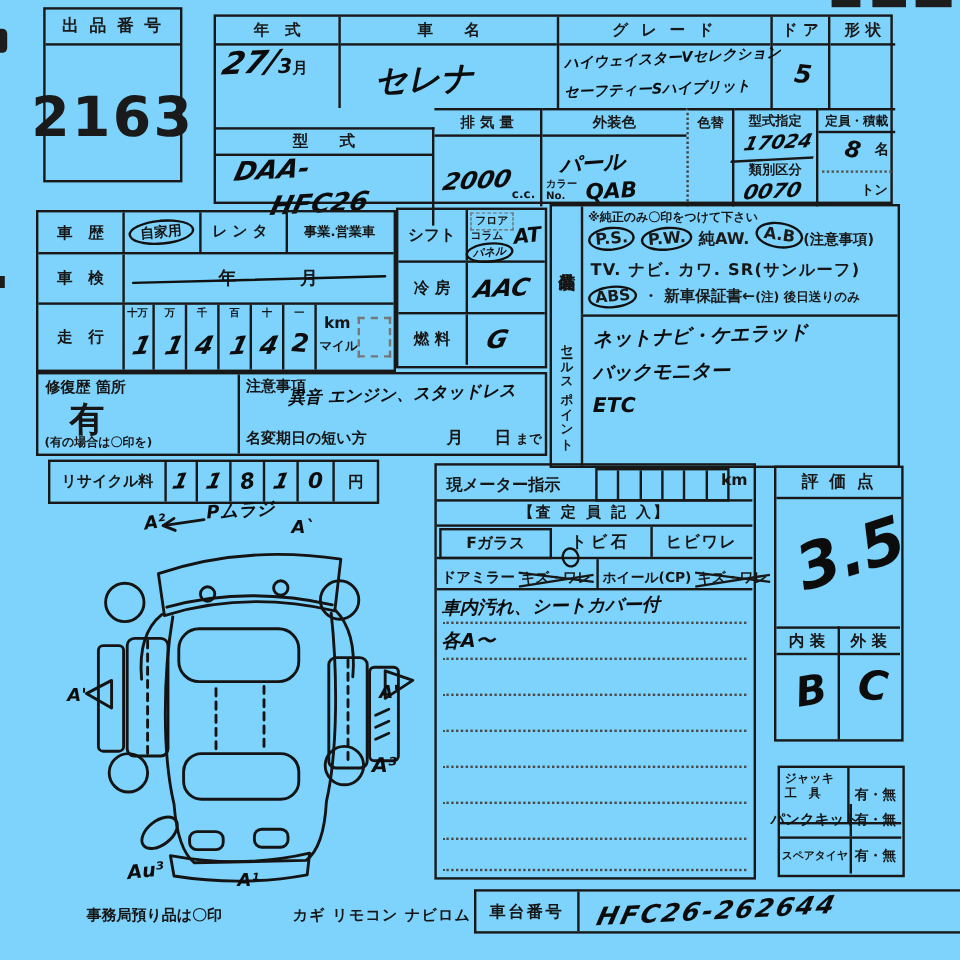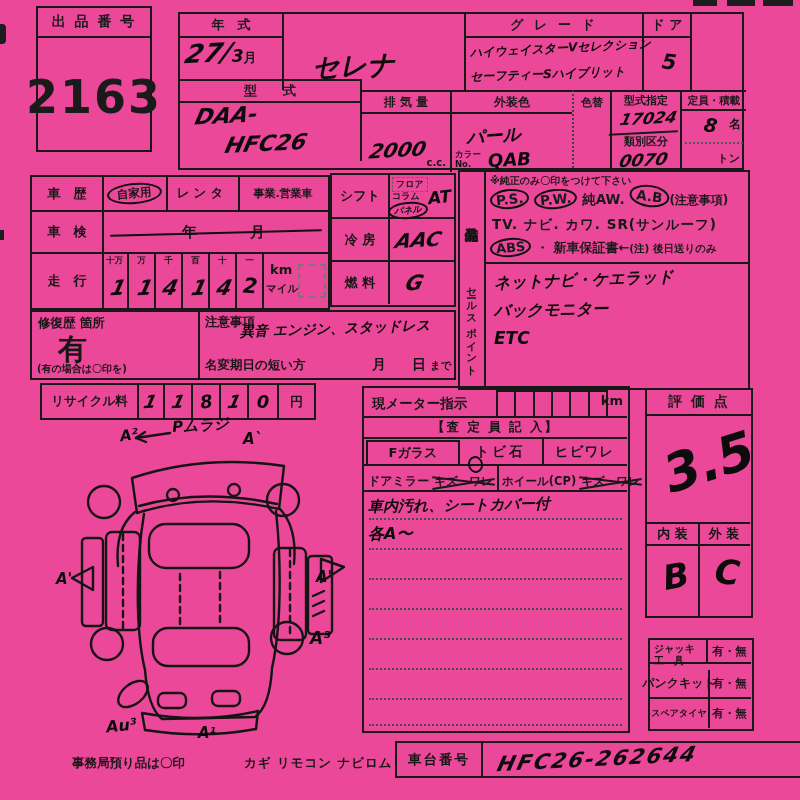--- a/index.html
+++ b/index.html
@@ -1,16 +1,16 @@
 <!DOCTYPE html>
 <html><head>
 <meta charset="utf-8">
 <style>
   html,body{margin:0;padding:0;background:#e8e6e2;}
-  .sheet{position:relative;width:800px;height:800px;background:#ec4899;overflow:hidden;
+  .sheet{position:relative;width:800px;height:800px;background:#7dd3fc;overflow:hidden;
          font-family:"DejaVu Sans",sans-serif;color:#1a1a1a;}
   .abs{position:absolute;}
   .bx{position:absolute;border:2.4px solid #181818;box-sizing:border-box;background:transparent;}
   .cell{position:absolute;box-sizing:border-box;}
   .br{border-right:2.2px solid #181818;}
   .bb{border-bottom:2.2px solid #181818;}
   .bl-dot{border-left:2px dotted #444;}
   .lbl{font-weight:700;color:#161616;white-space:nowrap;}
   .ctr{display:flex;align-items:center;justify-content:center;text-align:center;}
   .hw{font-style:italic;font-weight:600;color:#0c0c0c;white-space:nowrap;}
@@ -46,33 +46,37 @@
 
   <div class="bx" style="left:178px;top:12px;width:566px;height:158px;">
 
     <div class="cell br" style="left:0;top:0;width:104px;height:76px;">
       <div class="chead" style="height:22px;font-size:13px;">年　式</div>
       <div class="abs" style="left:6px;top:24px;">
         <span class="hw skw" style="font-size:26px;">27/</span><span class="hw" style="font-size:17px;">3</span><span class="lbl" style="font-size:13px;">月</span>
       </div>
     </div>
     <div class="cell br" style="left:104px;top:0;width:182px;height:76px;">
+      <div class="chead" style="height:22px;font-size:13px;">車　　名</div>
       <div class="hw" style="position:absolute;left:28px;top:34px;font-size:27px;transform:rotate(-2deg);">セレナ</div>
     </div>
     <div class="cell br" style="left:286px;top:0;width:178px;height:76px;">
       <div class="chead" style="height:22px;font-size:13px;letter-spacing:3px;">グ レ ー ド</div>
       <div class="hw" style="position:absolute;left:4px;top:26px;font-size:12px;transform:rotate(-3deg);">ハイウェイスターVセレクション</div>
       <div class="hw" style="position:absolute;left:4px;top:52px;font-size:12px;transform:rotate(-2deg);">セーフティーSハイブリット</div>
     </div>
     <div class="cell br" style="left:464px;top:0;width:48px;height:76px;">
       <div class="chead" style="height:22px;font-size:13px;">ド ア</div>
       <div class="hw" style="position:absolute;left:18px;top:36px;font-size:21px;transform:rotate(6deg);">5</div>
     </div>
-
-    <div class="cell br" style="left:0;top:65px;width:182px;height:82px;border-top:2.2px solid #181818;text-align:center;">
+    <div class="cell" style="left:512px;top:0;width:54px;height:76px;">
+      <div class="chead" style="height:22px;font-size:13px;">形 状</div>
+    </div>
+
+    <div class="cell br" style="left:0;top:92px;width:182px;height:82px;border-top:2.2px solid #181818;text-align:center;">
       <div class="chead" style="height:20px;font-size:13px;">型　　式</div>
       <div class="hw skw" style="position:absolute;left:16px;top:22px;font-size:22px;">DAA-</div>
       <div class="hw skw" style="position:absolute;left:46px;top:50px;font-size:22px;">HFC26</div>
     </div>
     <div class="cell br" style="left:182px;top:76px;width:90px;height:82px;border-top:2.2px solid #181818;">
       <div class="chead" style="height:20px;font-size:12px;">排 気 量</div>
       <div class="hw skw" style="position:absolute;left:8px;top:46px;font-size:20px;">2000</div>
       <div class="lbl" style="position:absolute;right:4px;bottom:4px;font-size:10px;">c.c.</div>
     </div>
     <div class="cell" style="left:272px;top:76px;width:120px;height:82px;border-top:2.2px solid #181818;">
@@ -277,21 +281,21 @@
     <div class="cell bb" style="left:0;top:132px;width:103px;height:24px;border-top:2.2px solid #181818;">
       <div class="lbl ctr" style="position:absolute;left:0;top:0;width:51px;height:100%;font-size:13px;">内 装</div>
       <div class="lbl ctr" style="position:absolute;left:51px;top:0;width:52px;height:100%;font-size:13px;">外 装</div>
     </div>
     <div class="abs" style="left:51px;top:132px;bottom:0;border-left:2.2px solid #181818;"></div>
     <div class="hw" style="position:absolute;left:16px;top:166px;font-size:34px;transform:rotate(-10deg);">B</div>
     <div class="hw" style="position:absolute;left:68px;top:162px;font-size:34px;transform:rotate(6deg);">C</div>
   </div>
 
   <div class="bx" style="left:648px;top:638px;width:106px;height:93px;">
-    <div class="cell bb" style="left:0;top:0;width:101px;height:24px;">
+    <div class="cell bb" style="left:0;top:0;width:101px;height:47px;">
       <div class="cell br" style="left:0;top:0;width:58px;height:100%;">
         <div class="lbl" style="position:absolute;left:4px;top:2px;font-size:10px;">ジャッキ</div>
         <div class="lbl" style="position:absolute;left:4px;top:14px;font-size:10px;">工　具</div>
       </div>
       <div class="lbl ctr" style="position:absolute;left:58px;top:0;width:43px;height:100%;font-size:11.5px;">有・無</div>
     </div>
     <div class="cell bb" style="left:0;top:30px;width:101px;height:29px;">
       <div class="lbl ctr br" style="position:absolute;left:0;top:0;width:58px;height:100%;font-size:12px;">パンクキット</div>
       <div class="lbl ctr" style="position:absolute;left:58px;top:0;width:43px;height:100%;font-size:11.5px;">有・無</div>
     </div>

